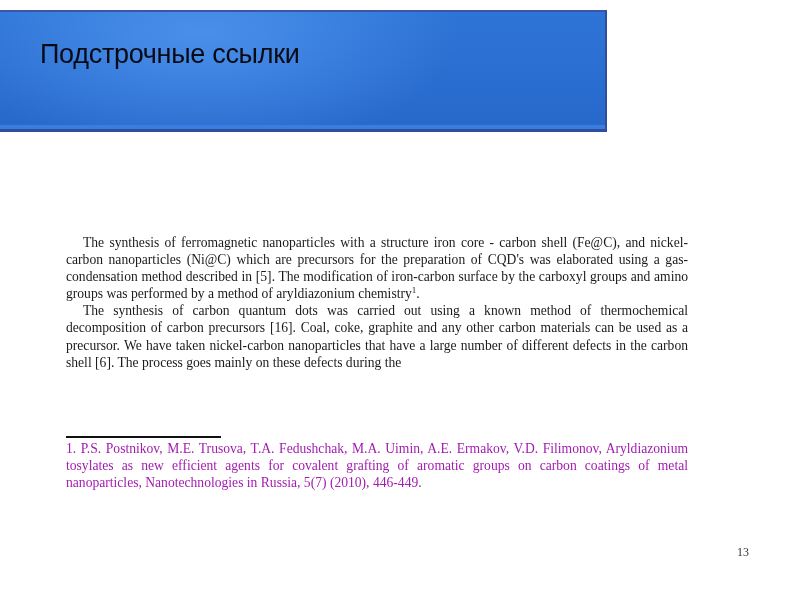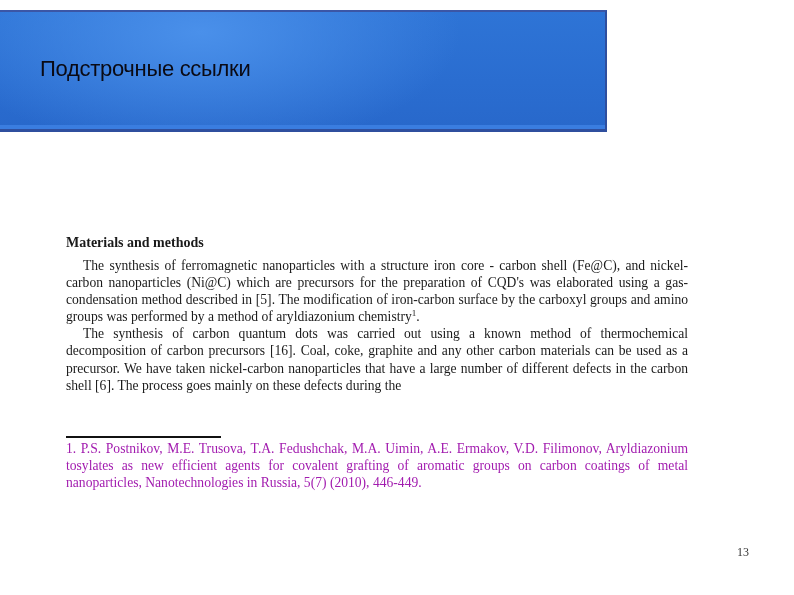--- a/index.html
+++ b/index.html
@@ -21,23 +21,23 @@
       background:
         radial-gradient(ellipse 260px 120px at 200px 20px, #4a90ea 0%, rgba(74,144,234,0) 100%),
         linear-gradient(180deg, #2e74d6 0%, #2a6dd0 60%, #2868cb 100%);
       border-top: 2px solid #3b56a6;
       border-right: 2px solid #2f4f9e;
       border-bottom: 3px solid #2f4f9e;
       box-shadow: inset 0 -4px 0 #3a7de0;
     }
     .title-text {
       position: absolute;
-      left: 40px; top: 44px;
+      left: 40px; top: 27px;
       font-family: "Liberation Sans", sans-serif;
-      font-size: 22px;
+      font-size: 27px;
       color: #0a0a14;
       letter-spacing: -0.3px;
       white-space: nowrap;
     }
     .doc-image {
       position: absolute;
       left: 66px; top: 234px;
       width: 622px;
       font-family: "Liberation Serif", serif;
       color: #1a1a1a;
@@ -82,21 +82,20 @@
   </style>
 </head>
 <body>
 
 <div class="slide">
   <div class="title-banner">
     <div class="title-text">Подстрочные ссылки</div>
   </div>
 
   <div class="doc-image">
-    <div class="heading">Materials and methods</div>
     <p class="para"><span class="indent"></span><span>The synthesis of ferromagnetic nanoparticles with a structure iron core - carbon shell (Fe@C), and nickel-carbon nanoparticles (Ni@C) which are precursors for the preparation of CQD's was elaborated using a gas-condensation method described in [5]. The modification of iron-carbon surface by the carboxyl groups and amino groups was performed by a method of aryldiazonium chemistry</span><sup>1</sup><span>.</span></p>
     <p class="para"><span class="indent"></span><span>The synthesis of carbon quantum dots was carried out using a known method of thermochemical decomposition of carbon precursors [16]. Coal, coke, graphite and any other carbon materials can be used as a precursor. We have taken nickel-carbon nanoparticles that have a large number of different defects in the carbon shell [6].  The process goes mainly on these defects during the</span></p>
   </div>
 
   <div class="fn-sep"></div>
   <div class="footnote">1. P.S. Postnikov, M.E. Trusova, T.A. Fedushchak, M.A. Uimin, A.E. Ermakov, V.D. Filimonov, Aryldiazonium tosylates as new efficient agents for covalent grafting of aromatic groups on carbon coatings of metal nanoparticles, Nanotechnologies in Russia, 5(7) (2010), 446-449.</div>
 
   <div class="page-number">13</div>
 </div>
 

